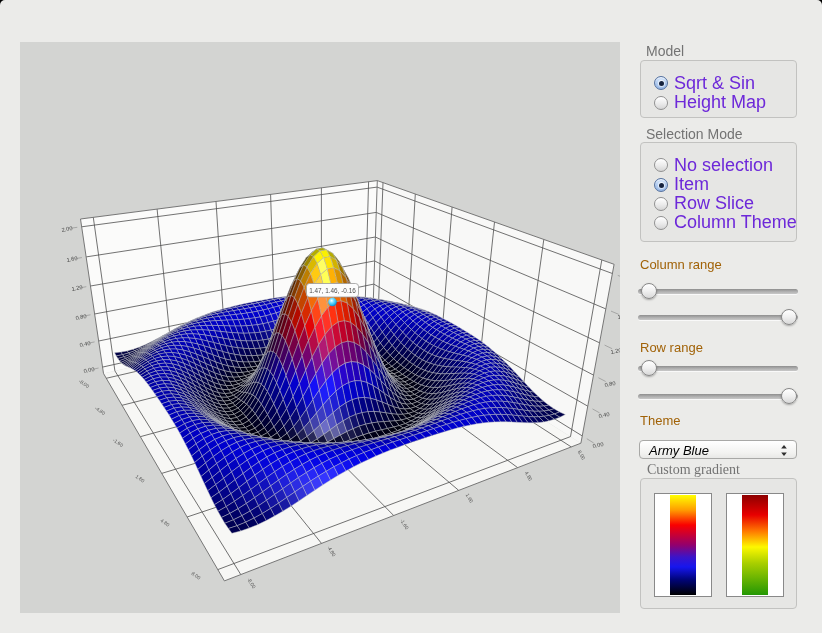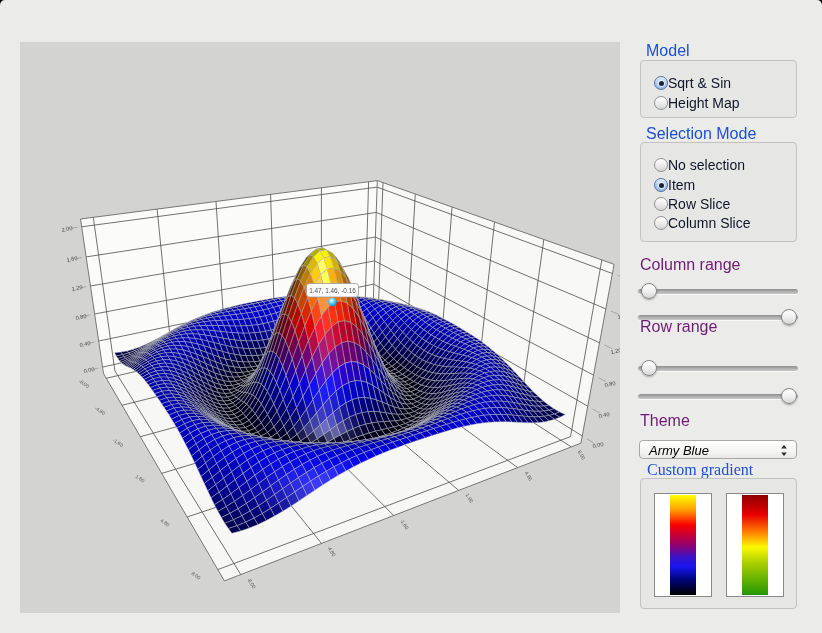--- a/index.html
+++ b/index.html
@@ -11,31 +11,31 @@
 #title { position:absolute; left:0; right:0; top:3px; text-align:center;
   font-size:13px; color:#393939; text-shadow:0 1px 0 rgba(255,255,255,0.6); }
 .tl { position:absolute; top:5px; width:12px; height:12px; border-radius:50%; }
 #tl-r { left:8px;  background:radial-gradient(circle at 50% 30%, #f9a89d 0%, #e4604f 40%, #d03d2f 75%, #ab2f22 100%); border:0.5px solid #8e2418;}
 #tl-y { left:28px; background:radial-gradient(circle at 50% 30%, #fce8b0 0%, #edc23e 40%, #dda42e 75%, #b68420 100%); border:0.5px solid #8f6d14;}
 #tl-g { left:48px; background:radial-gradient(circle at 50% 30%, #cdeeb2 0%, #85cc52 40%, #5dab37 75%, #428a26 100%); border:0.5px solid #35701b;}
 .tl::after { content:""; position:absolute; left:2px; top:1px; width:7px; height:4px;
   border-radius:50%; background:rgba(255,255,255,0.65); }
 #resize { position:absolute; right:4px; top:3px; }
 #chart { position:absolute; left:20px; top:42px; width:600px; height:571px; }
-.glabel { position:absolute; font-size:16px; color:#1d4ed8; line-height:12px; }
-.wlabel { position:absolute; font-size:16px; color:#701a75; line-height:13px; }
+.glabel { position:absolute; font-size:14px; color:#737373; line-height:12px; }
+.wlabel { position:absolute; font-size:13px; color:#a16207; line-height:13px; }
 .gbox { position:absolute; left:640px; width:157px; background:#e6e6e4;
   border:1px solid #c2c2c0; border-radius:4px; }
 .radio-row { position:absolute; left:654px; display:flex; align-items:center; height:16px; }
 .rb { width:14px; height:14px; border-radius:50%; border:1px solid #919191;
   background:linear-gradient(#ffffff, #ebebeb 55%, #d5d5d5); box-shadow:inset 0 1px 1px rgba(255,255,255,0.9);}
 .rb.sel { background:radial-gradient(circle at 50% 35%, #e4effc 0%, #b9d2f4 40%, #7fa4da 100%); border:1px solid #56729f; position:relative; }
 .rb.sel::after { content:""; position:absolute; left:4.2px; top:4.2px; width:5px; height:5px;
   border-radius:50%; background:#16233e; box-shadow:0 0 0 1px rgba(255,255,255,0.55); }
-.radio-row span { font-size:14px; color:#0f172a; }
+.radio-row span { margin-left:6px; font-size:18px; color:#6d28d9; }
 .track { position:absolute; left:638px; width:160px; height:5px; border-radius:2.5px;
   background:linear-gradient(#8e8e8e, #b2b2b2 55%, #c8c8c8); box-shadow:0 1px 0 rgba(255,255,255,0.7); }
 .thumb { position:absolute; width:16px; height:16px; border-radius:50%;
   background:linear-gradient(#ffffff, #f0f0f0 50%, #d8d8d8); border:1px solid #878787;
   box-shadow:0 1px 2px rgba(0,0,0,0.3); }
 #combo { position:absolute; left:639px; top:440px; width:158px; height:19px;
   background:linear-gradient(#ffffff, #f2f2f0 70%, #e8e8e6); border:1px solid #a8a8a6; border-radius:4px;font-style:italic; }
 #combo span { position:absolute; left:9px; top:2px; font-size:13px; color:#000; }
 .gradbtn { position:absolute; top:493px; height:104px; width:58px;
   background:#fff; border:1px solid #898989; }
@@ -2565,30 +2565,30 @@
   <div class="radio-row" style="top:176.5px;">
       <div class="rb sel"></div>
       <span>Item</span>
     </div>
   <div class="radio-row" style="top:195.5px;">
       <div class="rb"></div>
       <span>Row Slice</span>
     </div>
   <div class="radio-row" style="top:214.5px;">
       <div class="rb"></div>
-      <span>Column Slice</span>
+      <span>Column Theme</span>
     </div>
 
   <div class="wlabel" style="left:640px; top:258px;">Column range</div>
   <div class="track" style="top:289px;"></div>
   <div class="thumb" style="left:641px; top:283px;"></div>
   <div class="track" style="top:314.5px;"></div>
   <div class="thumb" style="left:781px; top:308.5px;"></div>
 
-  <div class="wlabel" style="left:640px; top:320px;">Row range</div>
+  <div class="wlabel" style="left:640px; top:341px;">Row range</div>
   <div class="track" style="top:366px;"></div>
   <div class="thumb" style="left:641px; top:360px;"></div>
   <div class="track" style="top:393.5px;"></div>
   <div class="thumb" style="left:781px; top:387.5px;"></div>
 
   <div class="wlabel" style="left:640px; top:414px;">Theme</div>
   <div id="combo">
       <span>Army Blue</span>
     <svg width="8" height="11" viewBox="0 0 8 11" style="position:absolute; right:8px; top:4px;">
       <path d="M4 0 L6.8 3.6 L1.2 3.6 Z" fill="#2e2e2e"></path>

